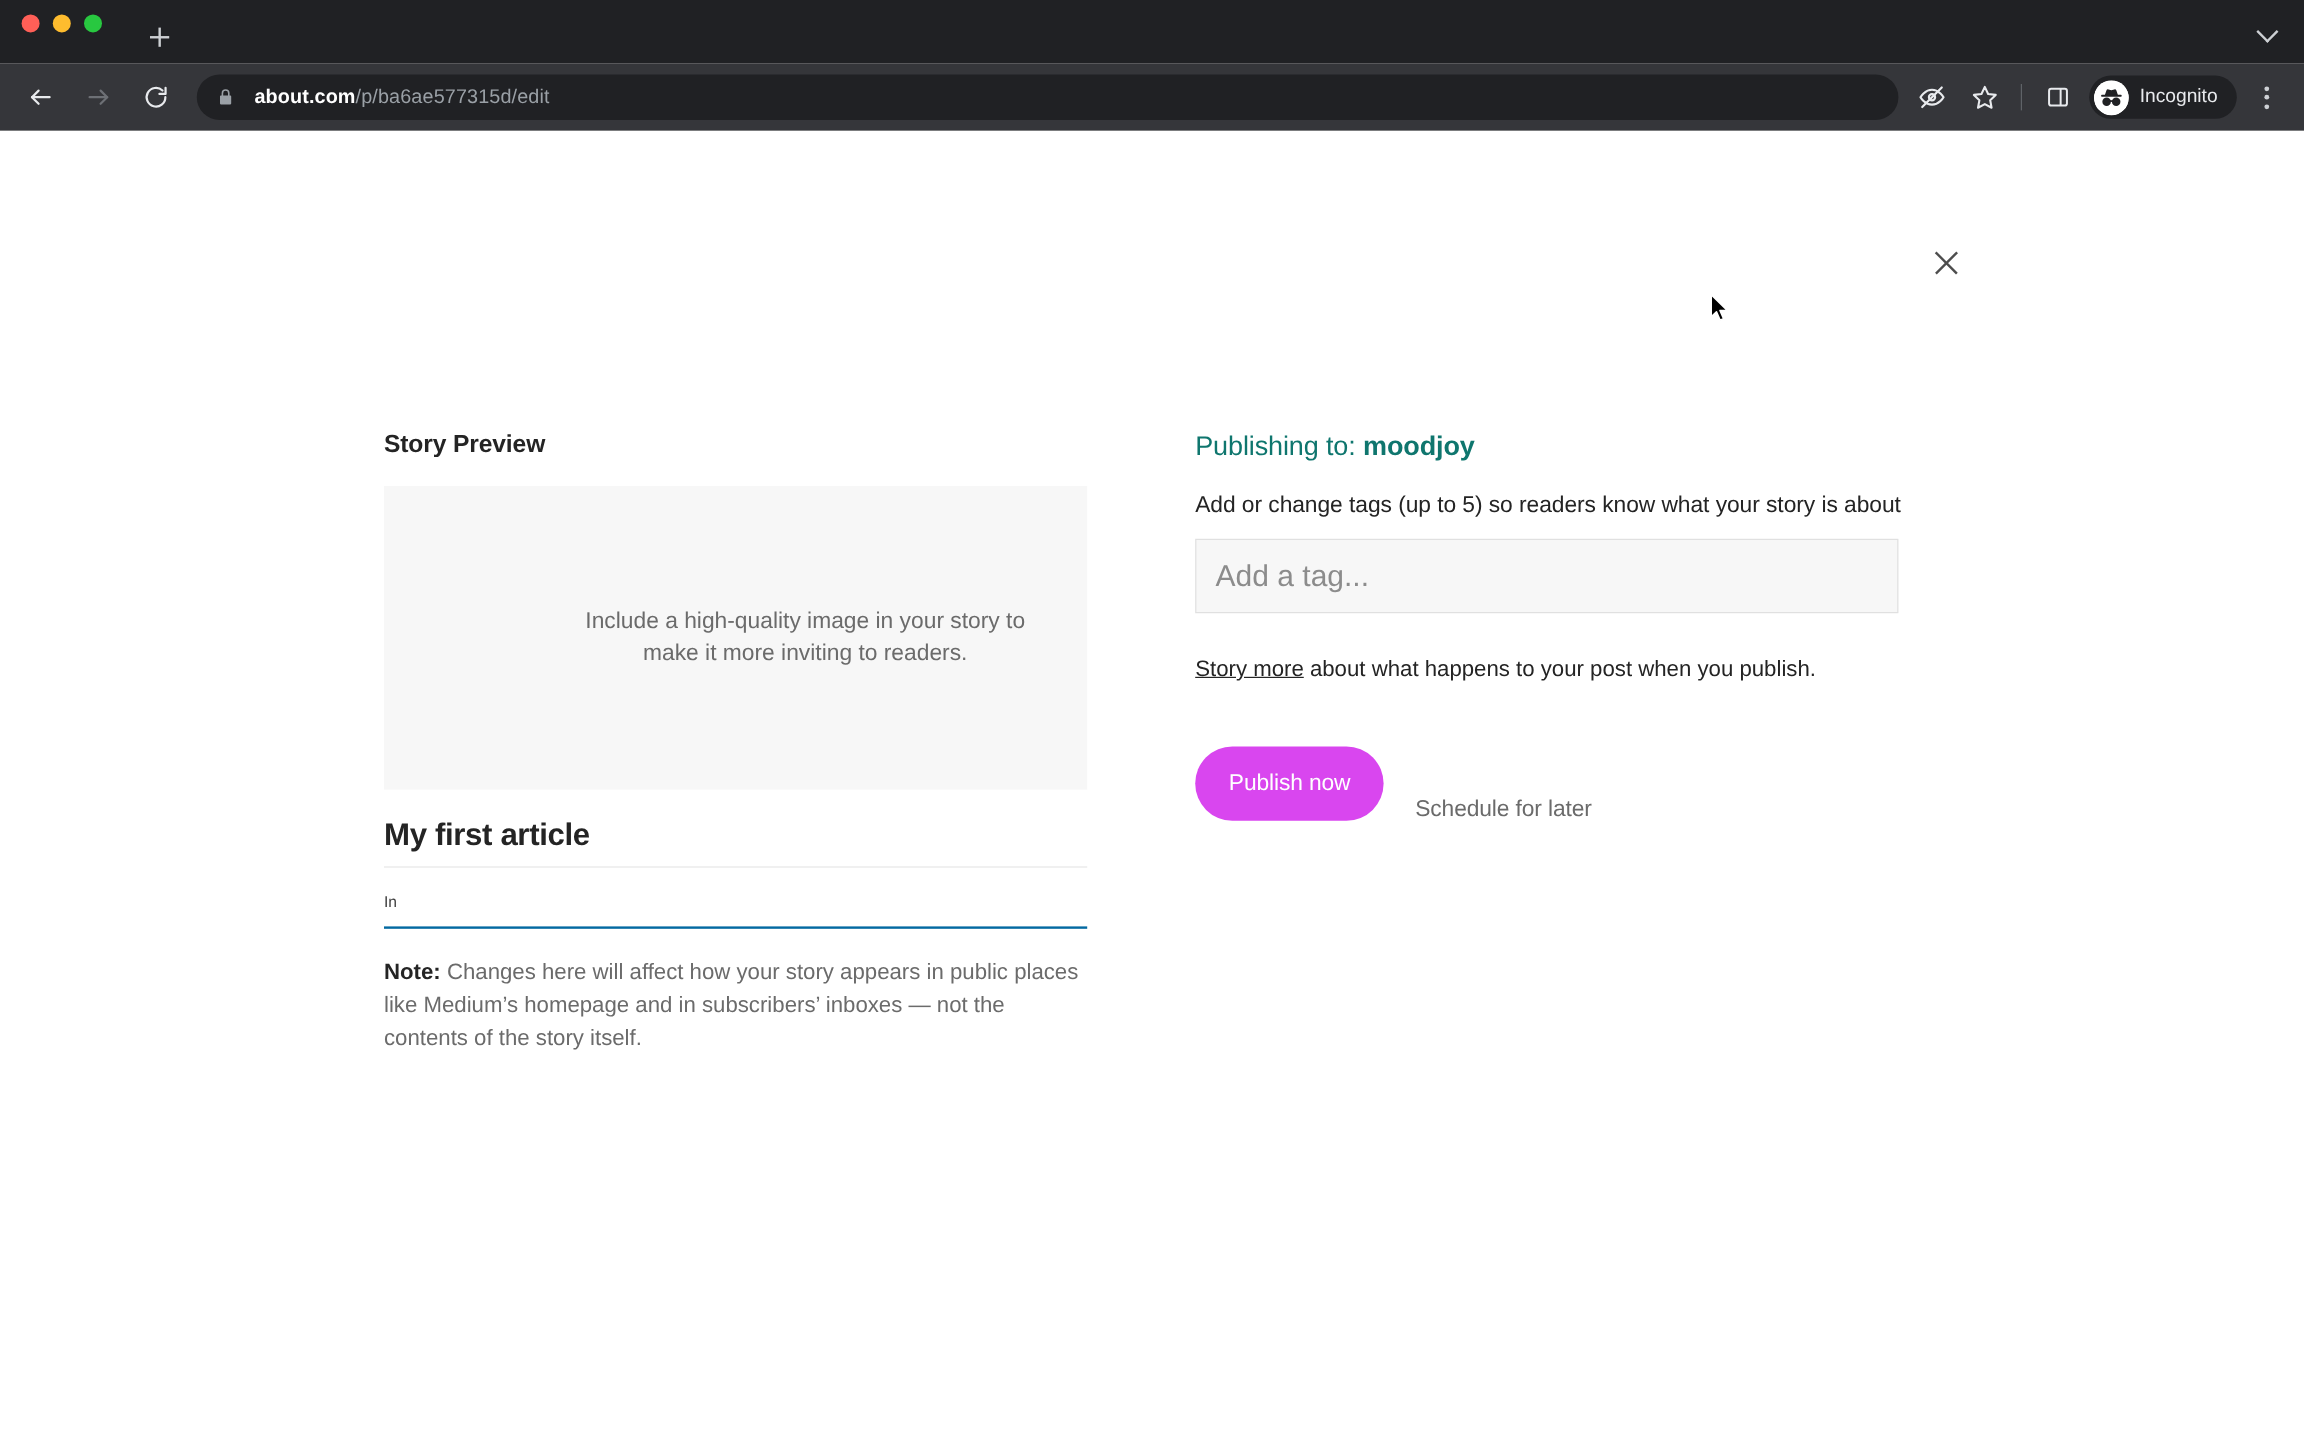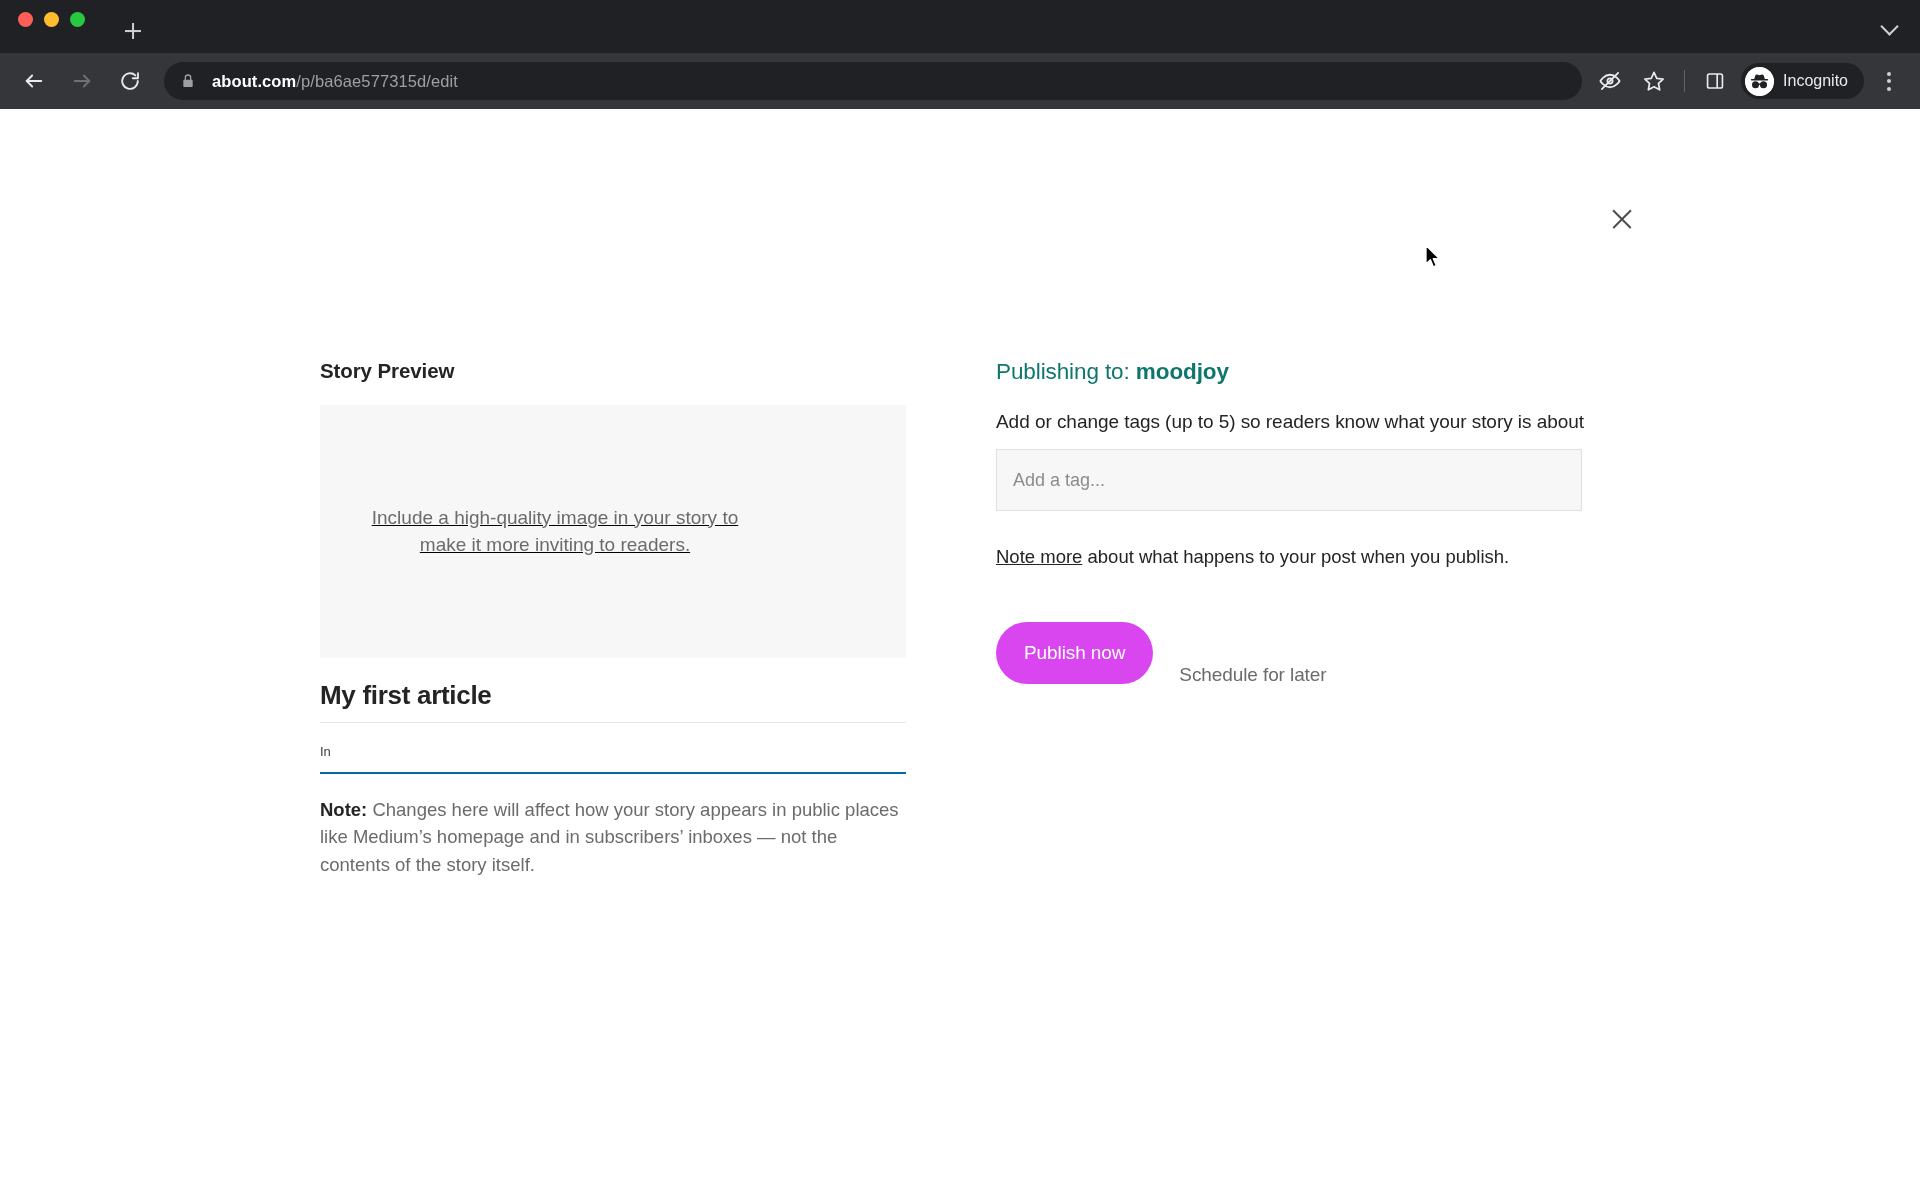--- a/index.html
+++ b/index.html
@@ -267,24 +267,23 @@
     letter-spacing: -0.1px;
     margin-bottom: 22px;
   }
 
   .preview-box {
     width: 586px;
     height: 253px;
     background: #f7f7f7;
     display: flex;
     align-items: center;
-    justify-content: flex-start;
+    justify-content: flex-end;
     text-align: center;
     padding: 0 40px;
-    text-decoration: underline;
   }
   .preview-box-text {
     font-size: 19px;
     line-height: 1.42;
     color: #6b6b6b;
     max-width: 390px;
   }
 
   .title-field {
     margin-top: 22px;
@@ -330,21 +329,21 @@
   .tag-input {
     width: 586px;
     height: 62px;
     background: #f7f7f7;
     border: 1px solid #e0e0e0;
     display: flex;
     align-items: center;
     padding: 0 16px;
   }
   .tag-placeholder {
-    font-size: 18px;
+    font-size: 25px;
     color: #8c8c8c;
   }
 
   .learn-more-line {
     margin-top: 35px;
     font-size: 18.5px;
     color: #242424;
   }
   .learn-more-link {
     text-decoration: underline;
@@ -508,21 +507,21 @@
       <div class="col-right">
 
         <div class="publishing-to"><span>Publishing to: </span><b>moodjoy</b></div>
 
         <div class="tags-label">Add or change tags (up to 5) so readers know what your story is about</div>
 
         <div class="tag-input">
           <span class="tag-placeholder">Add a tag...</span>
         </div>
 
-        <div class="learn-more-line"><span class="learn-more-link">Note more</span><span> about what happens to your post when you publish.</span></div>
+        <div class="learn-more-line"><span class="learn-more-link">Story more</span><span> about what happens to your post when you publish.</span></div>
 
         <div class="actions">
           <button class="publish-btn">Publish now</button>
           <span class="schedule-link">Schedule for later</span>
         </div>
       </div>
     </div>
 
     <span class="cursor-arrow">
       <svg width="20" height="26" viewBox="0 0 20 26">

